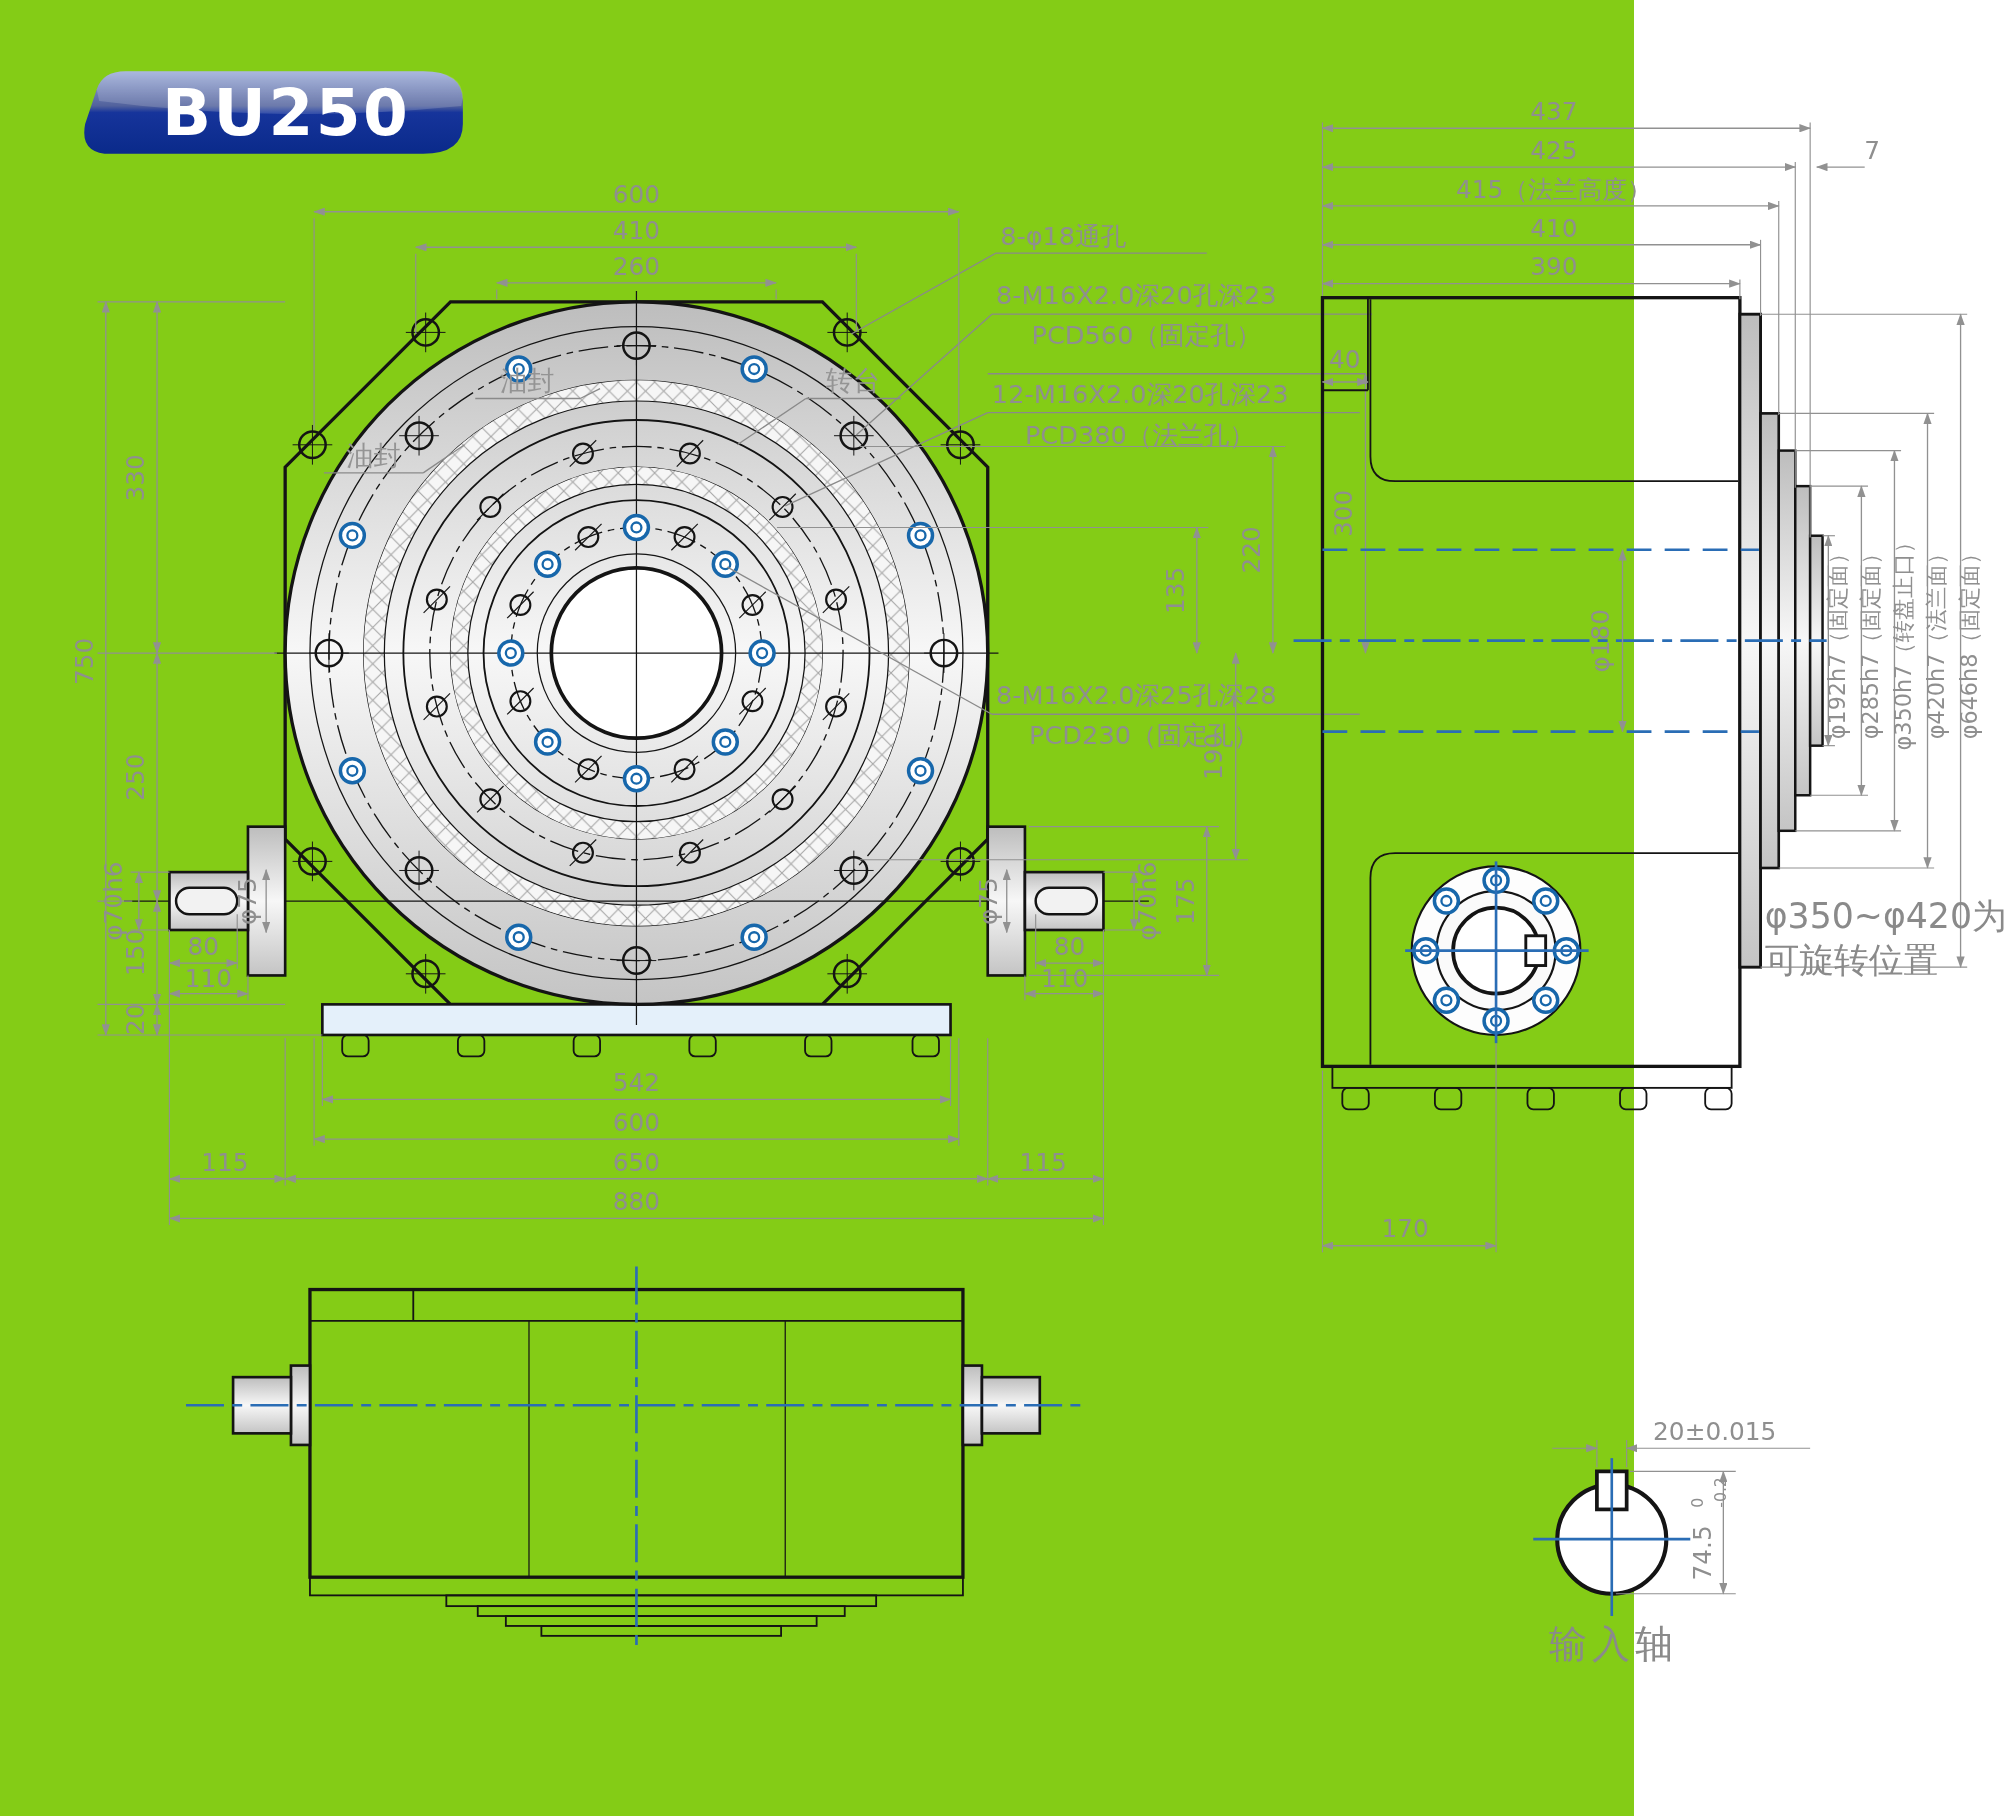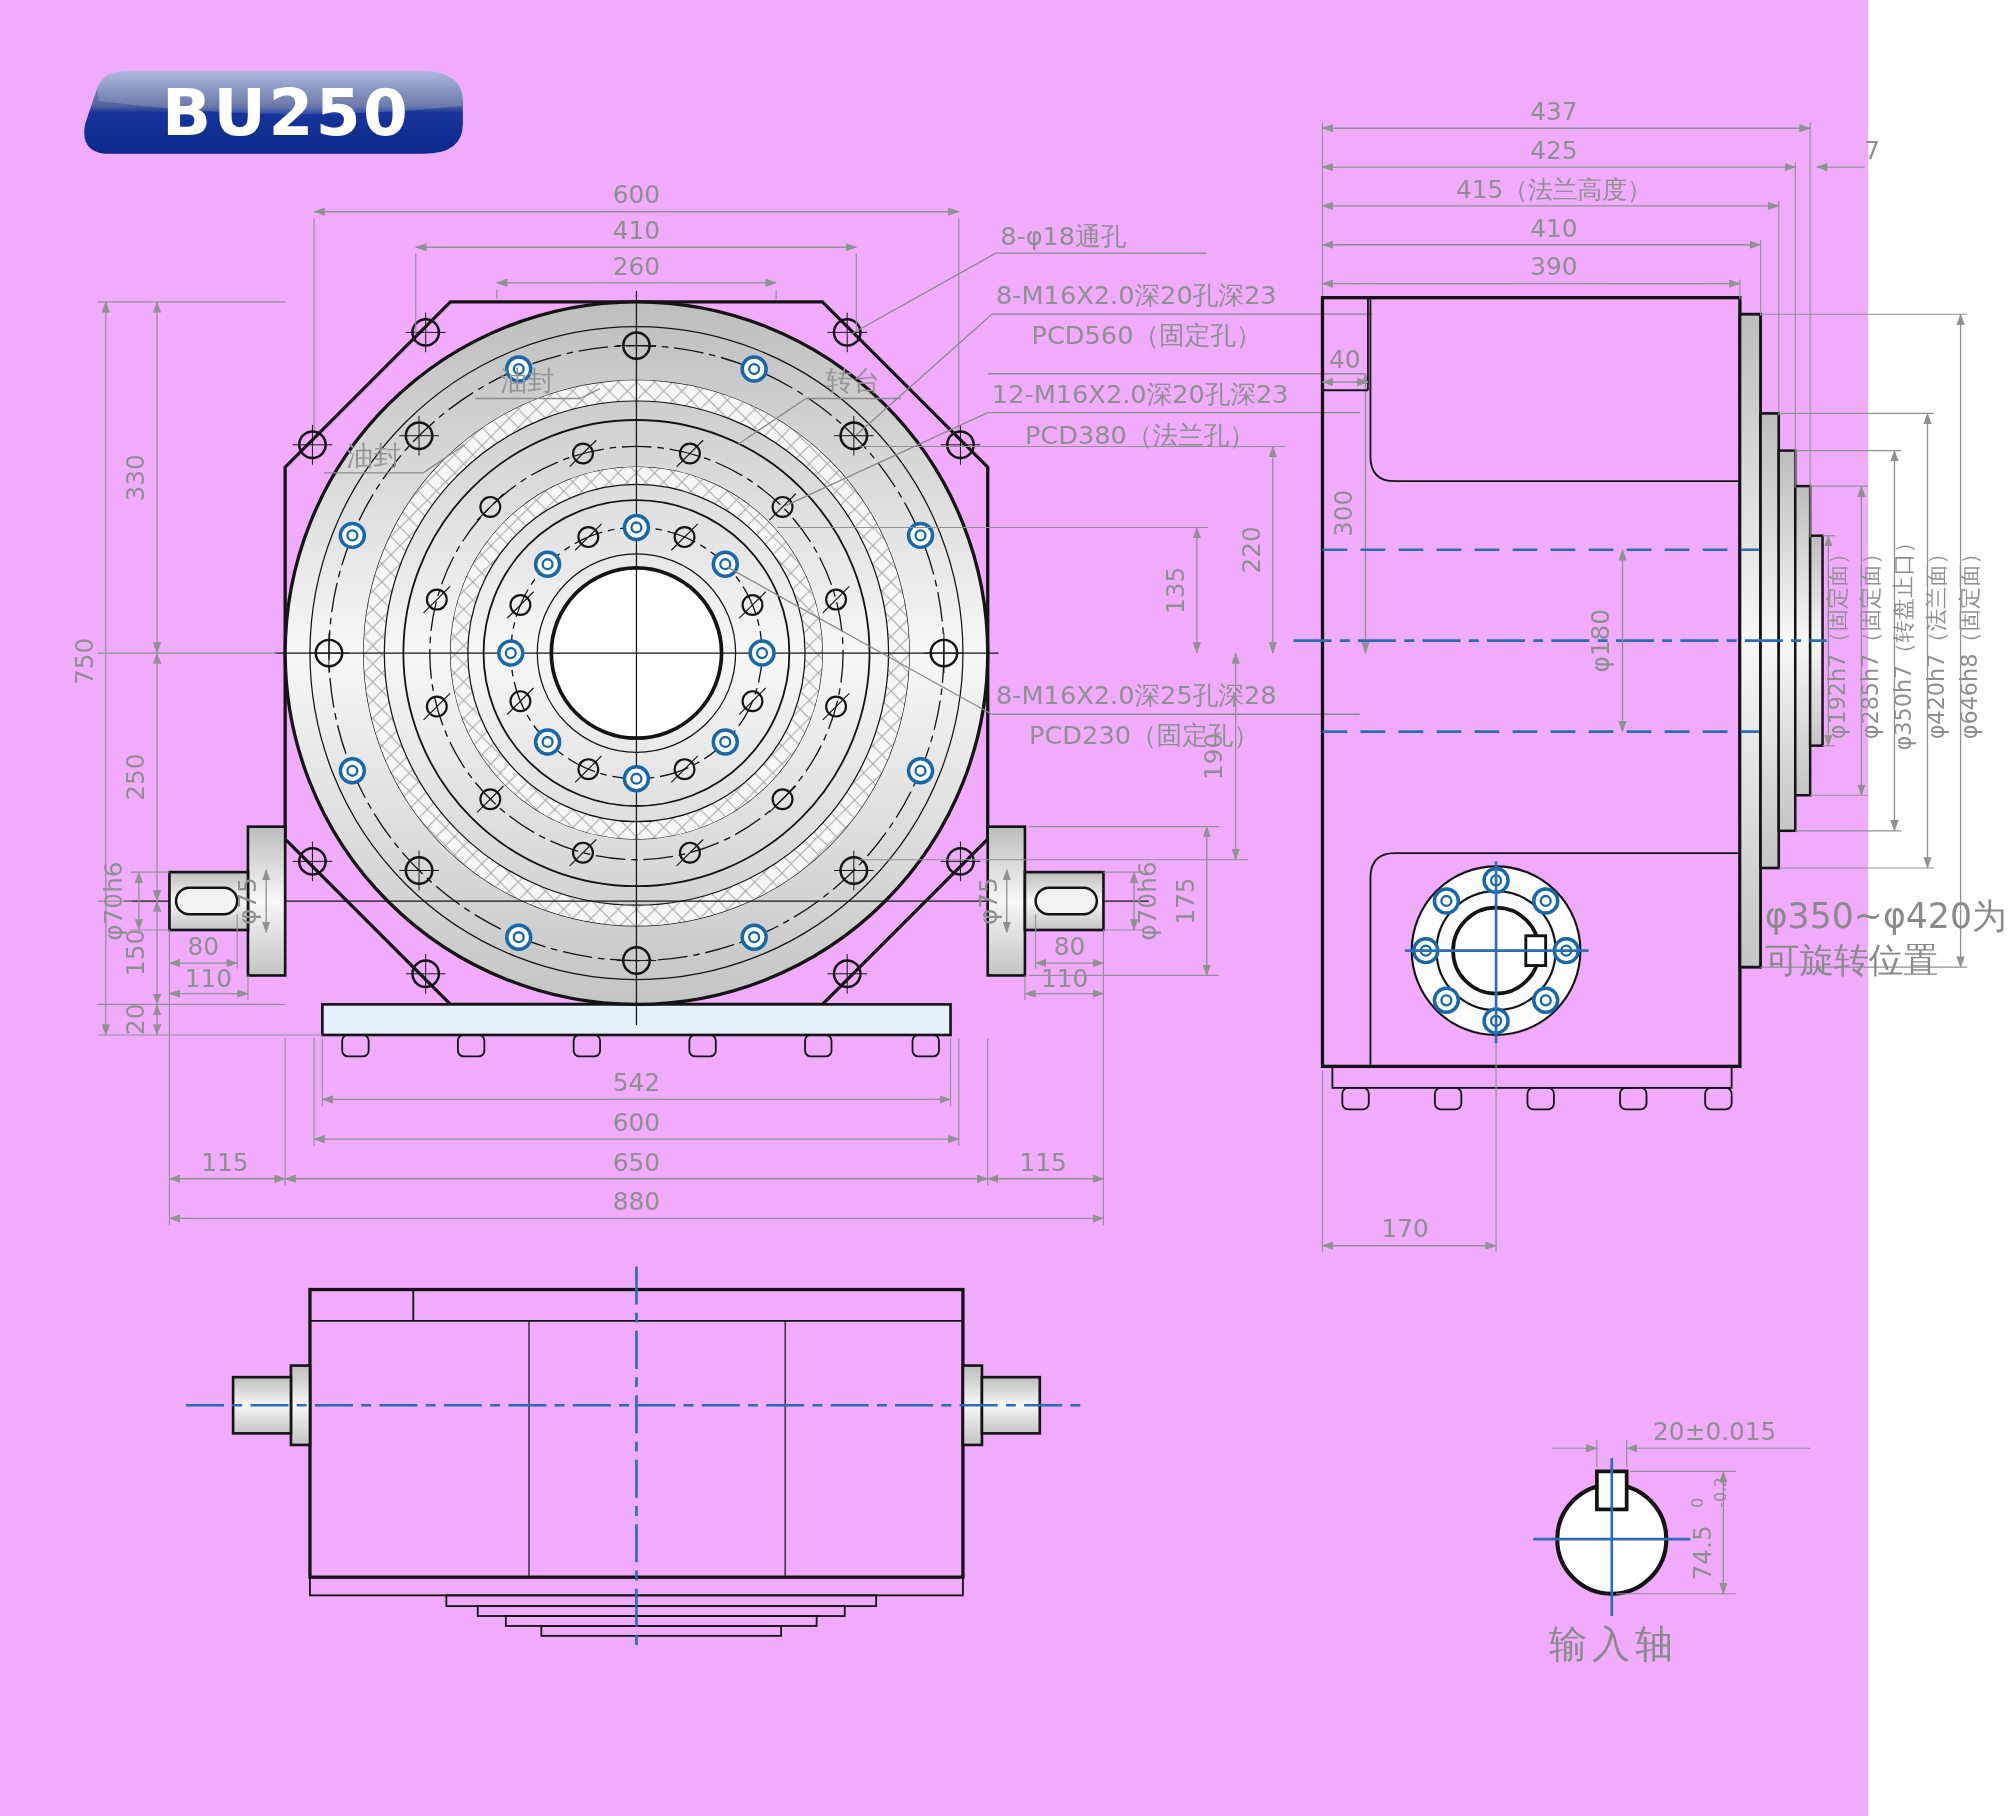--- a/index.html
+++ b/index.html
@@ -1,16 +1,16 @@
 <!DOCTYPE html>
 <html style="font-size:13.2px"><head>
 <meta charset="utf-8">
 <style>
   html,body{margin:0;padding:0;background:#fff}
-  .page{width:1868px;height:1817px;background:#f0abfc;position:relative}
+  .page{width:1634px;height:1817px;background:#84cc16;position:relative}
   svg{display:block}
   svg text{font-family:"DejaVu Sans",sans-serif}
   .o4{fill:none;stroke:#141414;stroke-width:4}
   .o3{stroke:#141414;stroke-width:3.2}
   .o2{stroke:#141414;stroke-width:2.2;fill:none}
   .t{stroke:#141414;stroke-width:1.5;fill:none}
   .dd{stroke:#141414;stroke-width:1.6;fill:none;stroke-dasharray:36 7 8 7}
   .bluec{stroke:#2a6db5;stroke-width:3.2;fill:none}
   .bdash{stroke-dasharray:30 16}
   .bdd{stroke-dasharray:46 10 12 10}

